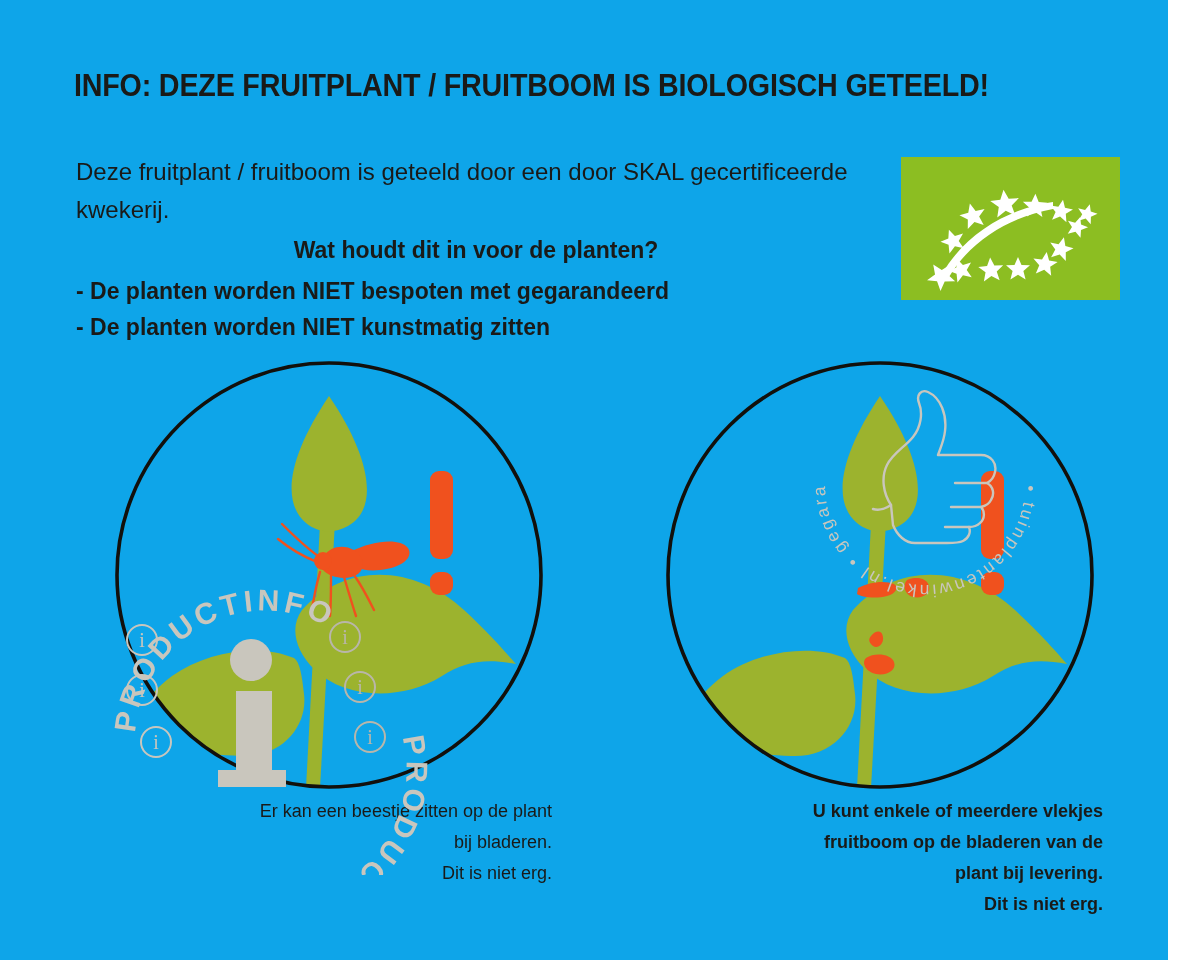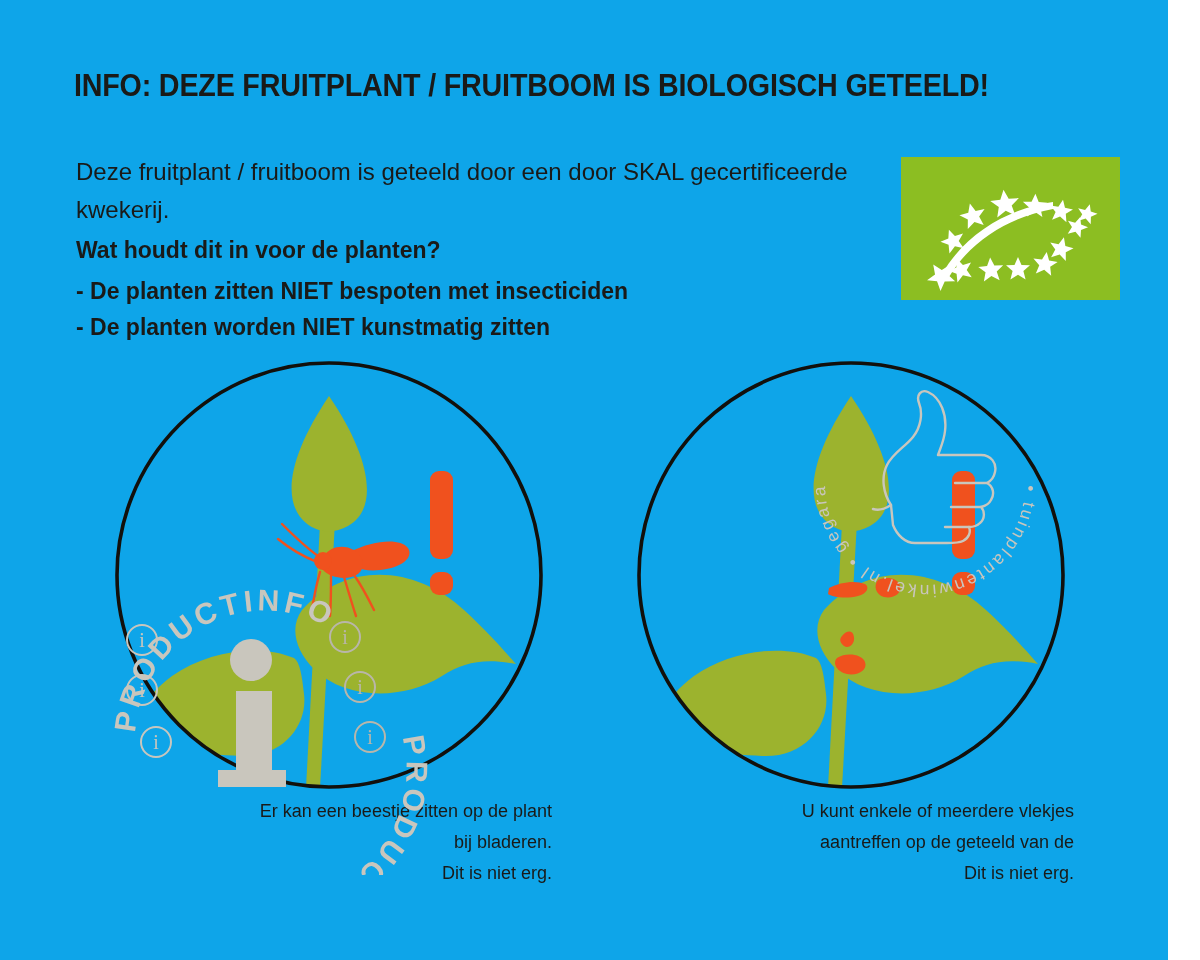--- a/index.html
+++ b/index.html
@@ -47,20 +47,21 @@
   }
 
   #subhead {
     position: absolute;
     left: 76px;
     top: 237px;
     width: 800px;
     font-size: 23px;
     font-weight: 700;
     color: #1A1A18;
+    text-align: center;
   }
 
   #bullets {
     position: absolute;
     left: 76px;
     top: 273px;
     width: 820px;
     font-size: 23px;
     font-weight: 700;
     line-height: 36px;
@@ -80,21 +81,21 @@
   #eu-logo svg { display: block; width: 100%; height: 100%; }
 
   
   .panel {
     position: absolute;
     top: 358px;
     width: 440px;
     height: 570px;
   }
   #panel-left  { left: 112px; }
-  #panel-right { left: 634px; }
+  #panel-right { left: 663px; font-weight: bold; }
 
   .circle-wrap {
     position: absolute;
     left: 0;
     top: 0;
     width: 434px;
     height: 434px;
   }
   .circle-wrap svg { display: block; width: 434px; height: 434px; }
 
@@ -151,21 +152,21 @@
 
 <div id="page">
 
   <div id="title">INFO: DEZE FRUITPLANT / FRUITBOOM IS BIOLOGISCH GETEELD!</div>
 
   <div id="intro">Deze fruitplant / fruitboom is geteeld door een door SKAL gecertificeerde kwekerij.</div>
 
   <div id="subhead">Wat houdt dit in voor de planten?</div>
 
   <div id="bullets">
-    <div class="bullet-line">- De planten zitten NIET bespoten met insecticiden</div>
+    <div class="bullet-line">- De planten worden NIET bespoten met gegarandeerd</div>
     <div class="bullet-line">- De planten worden NIET kunstmatig zitten</div>
   </div>
 
   <div id="eu-logo">
     <svg viewBox="0 0 219 143" xmlns="http://www.w3.org/2000/svg">
       <g fill="#FFFFFF">
 
         <path d="M41 117 C 66 74, 110 51, 152 45 L 152 52 C 113 59, 72 80, 48 120 Z"></path>
 
         <g>
@@ -291,21 +292,22 @@
           <rect x="318" y="113" width="23" height="88" rx="9"></rect>
           <rect x="318" y="214" width="23" height="23" rx="9"></rect>
         </g>
 
         <circle cx="217" cy="217" r="212" fill="none" stroke="#12100C" stroke-width="3.6"></circle>
       </svg>
     </div>
 
     <div class="caption">
       <div>U kunt enkele of meerdere vlekjes</div>
-      <div>aantreffen op de geteeld van de</div>
+      <div>fruitboom op de bladeren van de</div>
+      <div>plant bij levering.</div>
       <div>Dit is niet erg.</div>
     </div>
   </div>
 
   <div class="wm" id="wm-productinfo">
     <svg viewBox="0 0 330 330" xmlns="http://www.w3.org/2000/svg">
       <defs>
         <path id="wmArcTop" d="M 35,195 A 130,130 0 0 1 280,135" fill="none"></path>
         <path id="wmArcBot" d="M 300,185 A 130,130 0 0 1 70,300" fill="none"></path>
       </defs>

